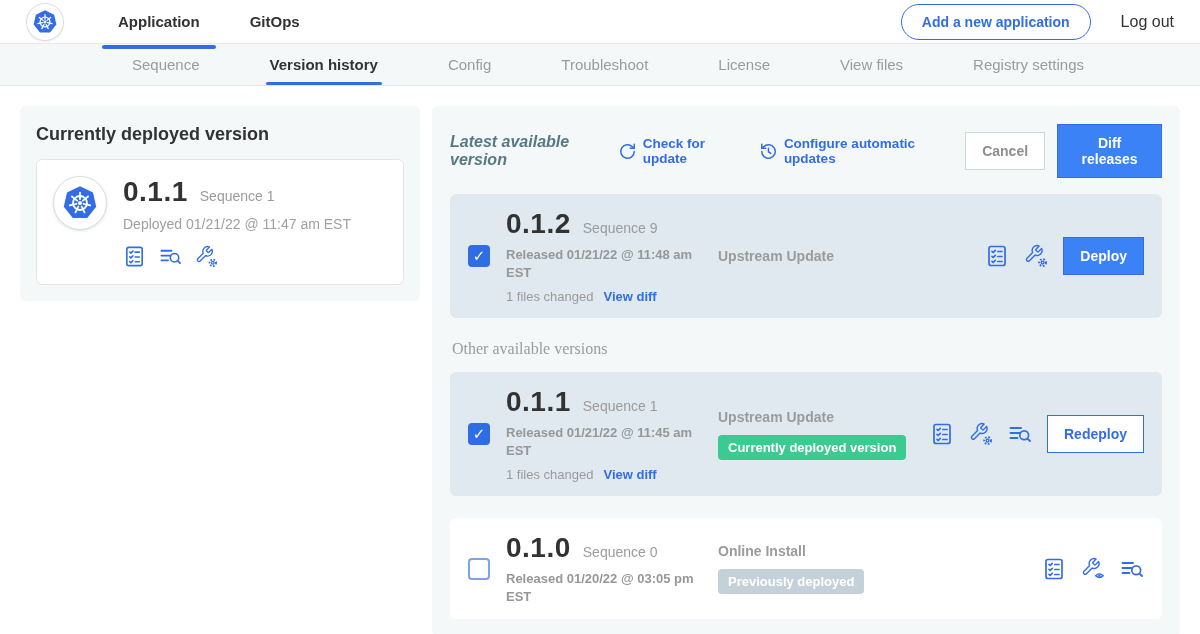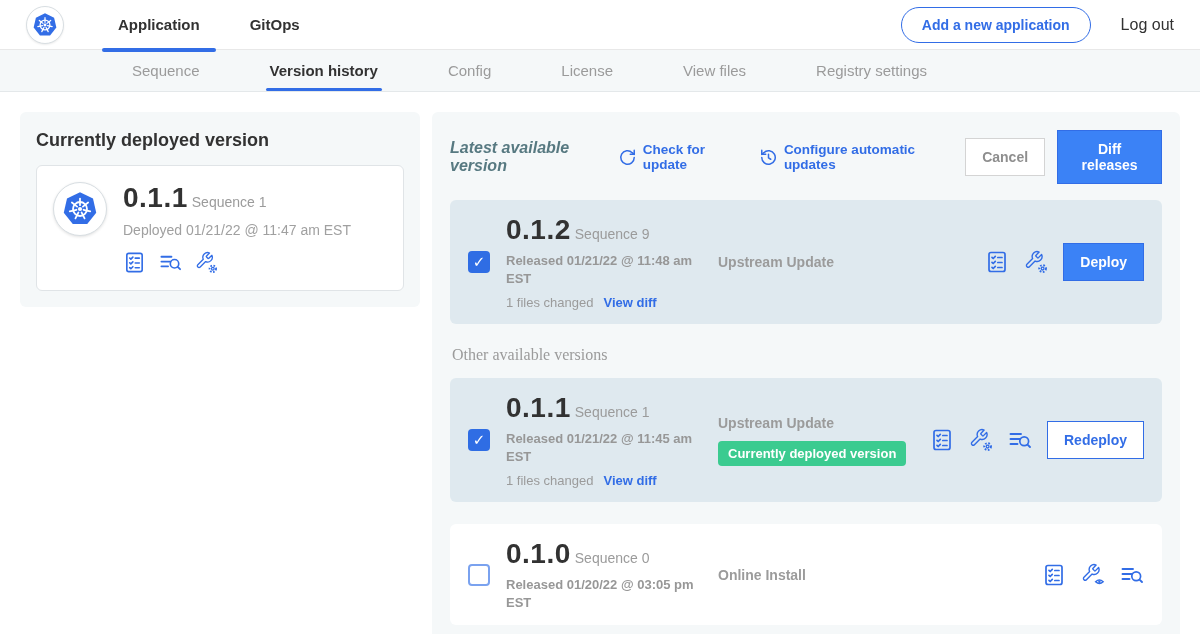--- a/index.html
+++ b/index.html
@@ -6,21 +6,21 @@
   html, body { width: 1200px; height: 634px; overflow: hidden; }
   body {
     font-family: "Liberation Sans", "DejaVu Sans", sans-serif;
     background: #ffffff;
     color: #323232;
   }
   svg { display: block; }
 
   
   .top-header {
-    height: 50px;
+    height: 44px;
     display: flex;
     align-items: center;
     padding: 0 26px 0 26px;
     border-bottom: 1px solid #e8e8e8;
     background: #fff;
   }
   .logo-circle {
     width: 38px; height: 38px;
     border-radius: 50%;
     background: #fff;
@@ -130,21 +130,21 @@
   }
   .k8s-badge {
     width: 54px; height: 54px;
     border-radius: 50%;
     background: #fff;
     border: 1px solid #d8dee2;
     box-shadow: 0 1px 3px rgba(0,0,0,.12);
     display: flex; align-items: center; justify-content: center;
     flex: none;
   }
-  .version-line { display: flex; align-items: baseline; gap: 4px; }
+  .version-line { display: flex; align-items: baseline; gap: 12px; }
   .version-number {
     font-size: 28px;
     font-weight: bold;
     color: #323232;
     letter-spacing: .5px;
   }
   .sequence-label { font-size: 14px; color: #9b9b9b; }
   .deployed-date {
     margin-top: 8px;
     font-size: 14px;
@@ -354,20 +354,21 @@
   </div>
   <div class="header-spacer"></div>
   <button class="add-app-btn">Add a new application</button>
   <div class="logout">Log out</div>
 </header>
 
 <nav class="subnav">
   <div class="subnav-item">Sequence</div>
   <div class="subnav-item active">Version history</div>
   <div class="subnav-item">Config</div>
+  <div class="subnav-item">Troubleshoot</div>
   <div class="subnav-item">License</div>
   <div class="subnav-item">View files</div>
   <div class="subnav-item">Registry settings</div>
 </nav>
 
 <main class="main">
 
   <section class="panel left-panel">
     <h2>Currently deployed version</h2>
     <div class="deployed-card">
@@ -506,20 +507,21 @@
       <div class="checkbox unchecked"></div>
       <div class="row-info">
         <div class="version-line">
           <span class="version-number">0.1.0</span>
           <span class="sequence-label">Sequence 0</span>
         </div>
         <div class="released-date">Released 01/20/22 @ 03:05 pm EST</div>
       </div>
       <div class="row-source">
         <div class="source-label">Online Install</div>
+        <span class="badge badge-gray">Previously deployed</span>
       </div>
       <div class="row-actions">
         <span class="action-icon">
           <svg width="24" height="24" viewBox="0 0 24 24">
               <use href="#i-preflight"></use>
             </svg>
         </span>
         <span class="action-icon">
           <svg width="24" height="24" viewBox="0 0 24 24">
               <use href="#i-config-eye"></use>

